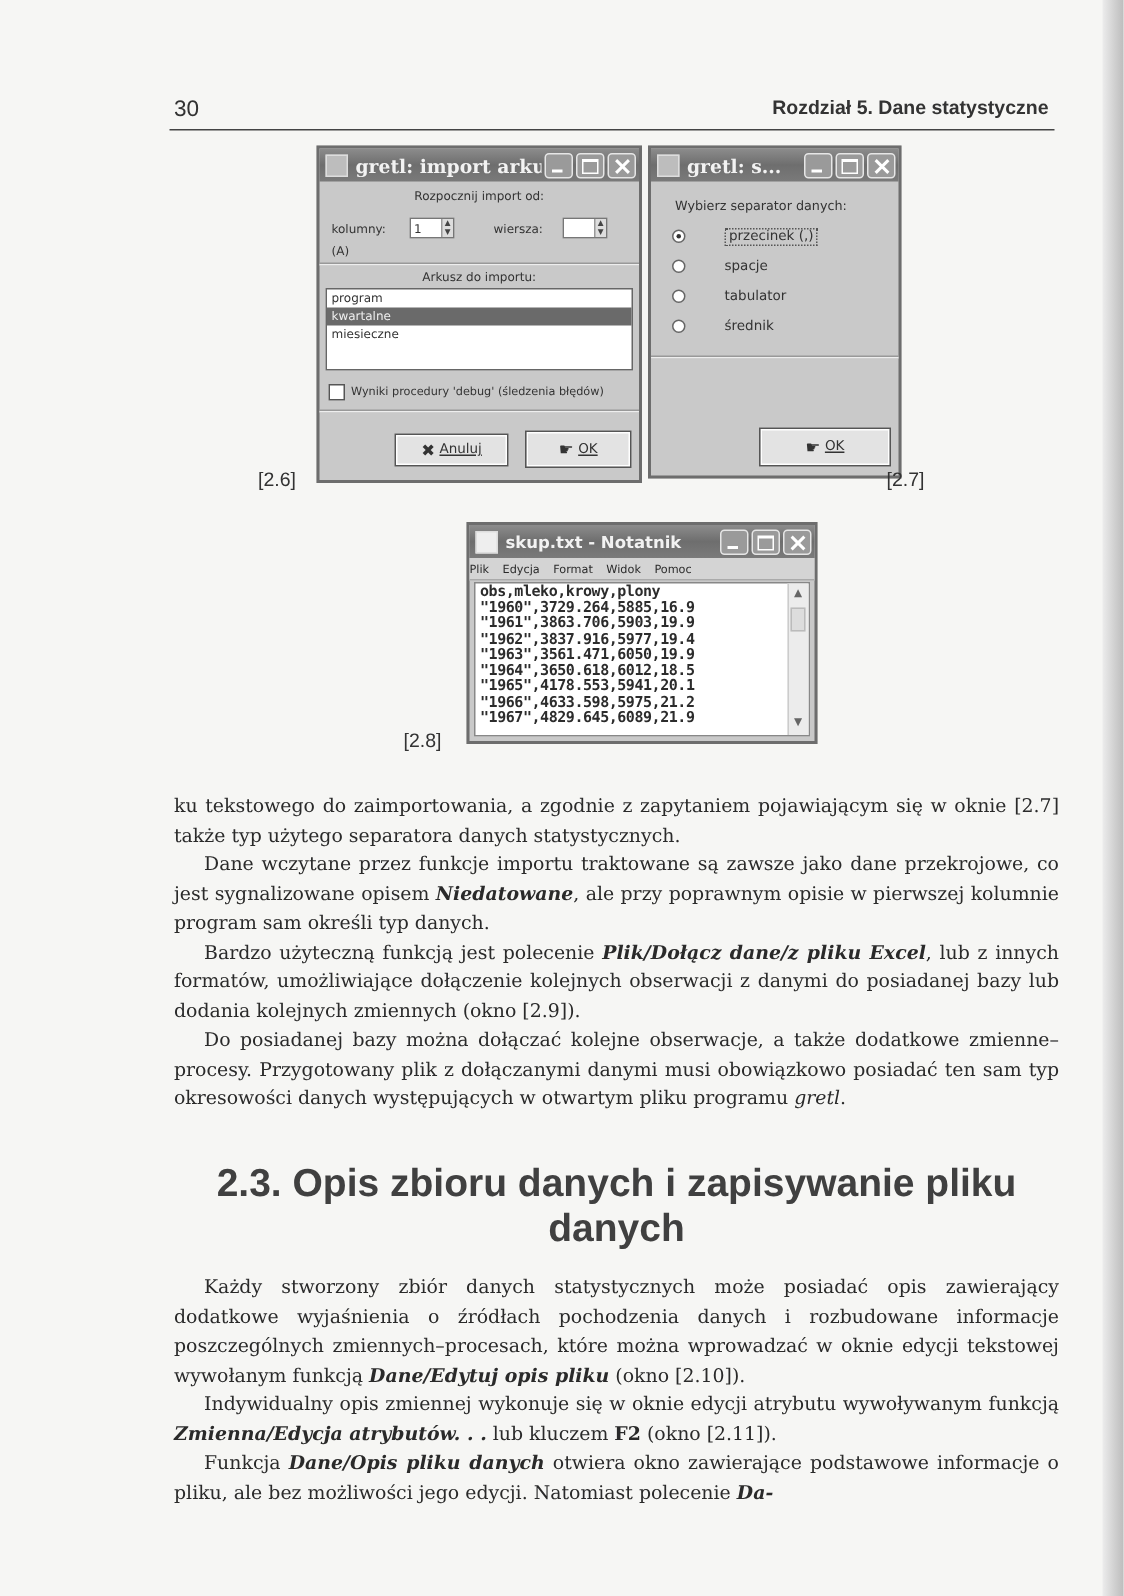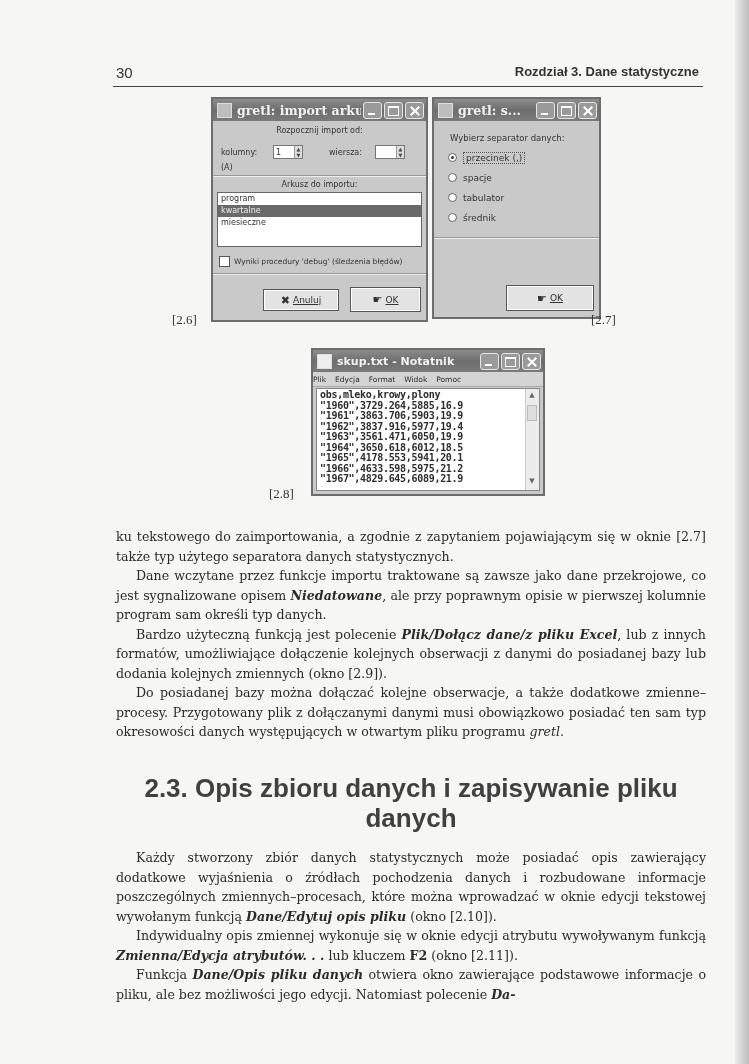--- a/index.html
+++ b/index.html
@@ -37,51 +37,51 @@
   .sep { height:1px; background:#999; margin:3px 0; border-bottom:1px solid #eee; }
   .listbox { margin:3px 4px 0 4px; height:53px; background:#fff; border:1px solid #666; font-size:8px; }
   .listbox div { padding:1px 3px; height:10px; line-height:10px; }
   .listbox .sel { background:#6a6a6a; color:#eee; }
   .chk { width:9px; height:9px; border:1px solid #555; background:#fff; display:inline-block; margin-right:4px; vertical-align:middle; }
   .btn { position:absolute; height:22px; background:#e3e3e3; border:1px solid #555; box-shadow:inset 0 0 0 1px #fff; box-sizing:border-box; display:flex; align-items:center; justify-content:center; font-size:9px; }
   .btn .ico { margin-right:3px; font-size:11px; }
 
   
   #w-sep { left:432px; top:97px; width:169px; height:222px; }
-  .radio { display:flex; align-items:center; margin:9px 0 0 14px; font-size:9px; height:11px; }
+  .radio { display:flex; align-items:center; margin:9px 0 0 14px; font-size:9px; height:11px;gap:20px; }
   .radio .dot { width:9px; height:9px; border-radius:50%; background:#fff; border:1px solid #666; margin-right:6px; position:relative; box-sizing:border-box; }
   .radio .dot.on::after { content:""; position:absolute; left:2px; top:2px; width:3px; height:3px; border-radius:50%; background:#333; }
   .radio .focus { border:1px dotted #555; padding:0 2px; }
 
   
   #w-note { left:311px; top:348px; width:234px; height:148px; }
   .menubar { height:14px; display:flex; align-items:center; font-size:7.5px; background:#d4d4d4; border-bottom:1px solid #aaa; }
   .menubar span { margin-right:9px; }
   .textarea { position:absolute; left:3px; top:38px; right:3px; bottom:3px; background:#fff; border:1px solid #888; }
   .textlines { position:absolute; left:3px; top:1px; font-family:"DejaVu Sans Mono",monospace; font-size:10px; font-weight:bold; line-height:10.5px; color:#2c2c2c; white-space:pre; letter-spacing:-0.3px; }
   .vscroll { position:absolute; right:0; top:0; bottom:0; width:13px; background:#ececec; border-left:1px solid #ccc; }
   .vscroll .sb-up, .vscroll .sb-down { position:absolute; left:1px; width:10px; height:11px; font-size:7px; text-align:center; color:#666; }
   .vscroll .sb-up { top:2px; } .vscroll .sb-down { bottom:2px; }
   .vscroll .thumb { position:absolute; left:1px; top:16px; width:10px; height:16px; background:#ddd; border:1px solid #bbb; box-sizing:border-box; }
 
-  .fig-label { position:absolute; font-family:Liberation Serif, serif; font-size:13px; color:#333; }
+  .fig-label { position:absolute; font-family:Liberation Sans, sans-serif; font-size:13px; color:#333; }
 
   .text-block { position:absolute; left:116px; width:590px; font-size:12.6px; line-height:19.5px; text-align:justify; }
   .text-block p { margin:0; }
   .text-block .ind { text-indent:20px; }
   .bi { font-weight:bold; font-style:italic; }
   .section-title { position:absolute; left:116px; top:773px; width:590px; text-align:center; font-family:"Liberation Sans",sans-serif; font-weight:bold; font-size:26px; line-height:30px; color:#404040; }
 </style>
 </head>
 <body>
 
 <div class="edge-strip"></div>
 
 <div class="page-num">30</div>
-<div class="running-head">Rozdział 3. Dane statystyczne</div>
+<div class="running-head">Rozdział 5. Dane statystyczne</div>
 <div class="head-rule"></div>
 
 <div class="win" id="w-import">
   <div class="titlebar">
     <span class="app-icon"></span>
     <span class="title">gretl: import arkusza</span>
     <span class="tbtn min"></span>
     <span class="tbtn max"></span>
     <span class="tbtn close"></span>
   </div>

